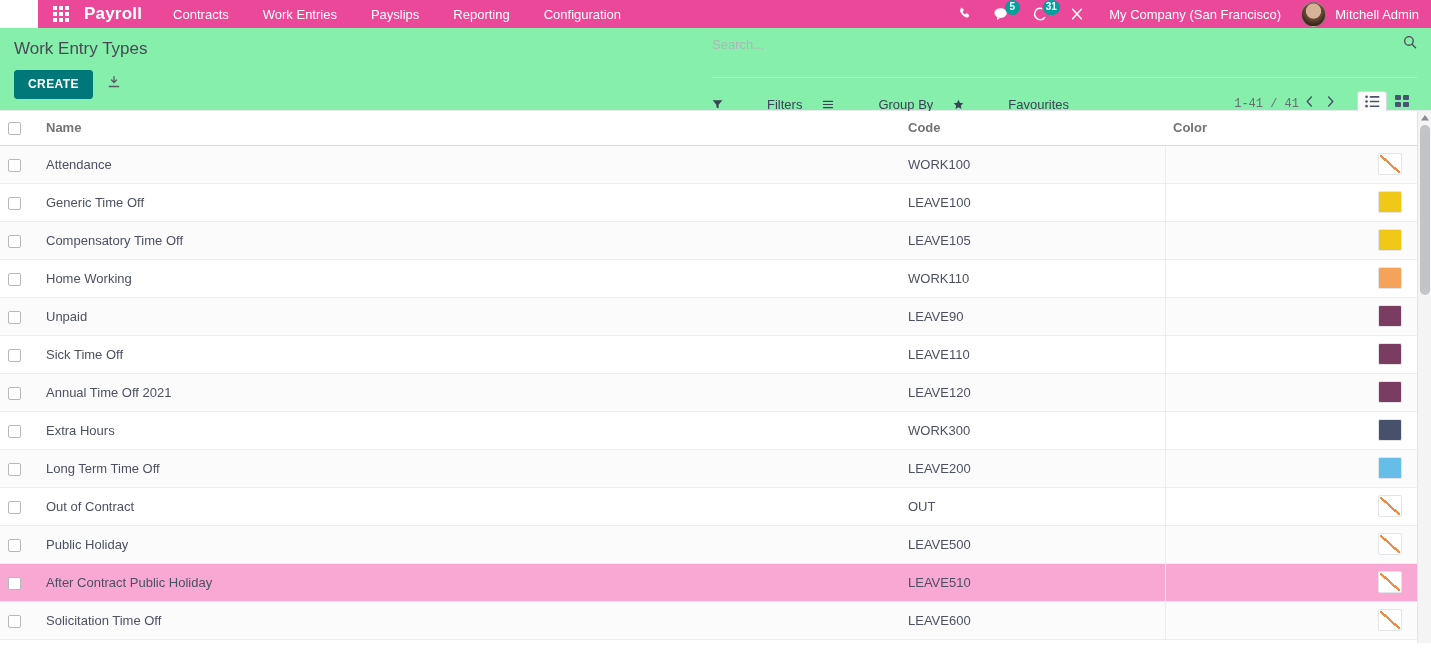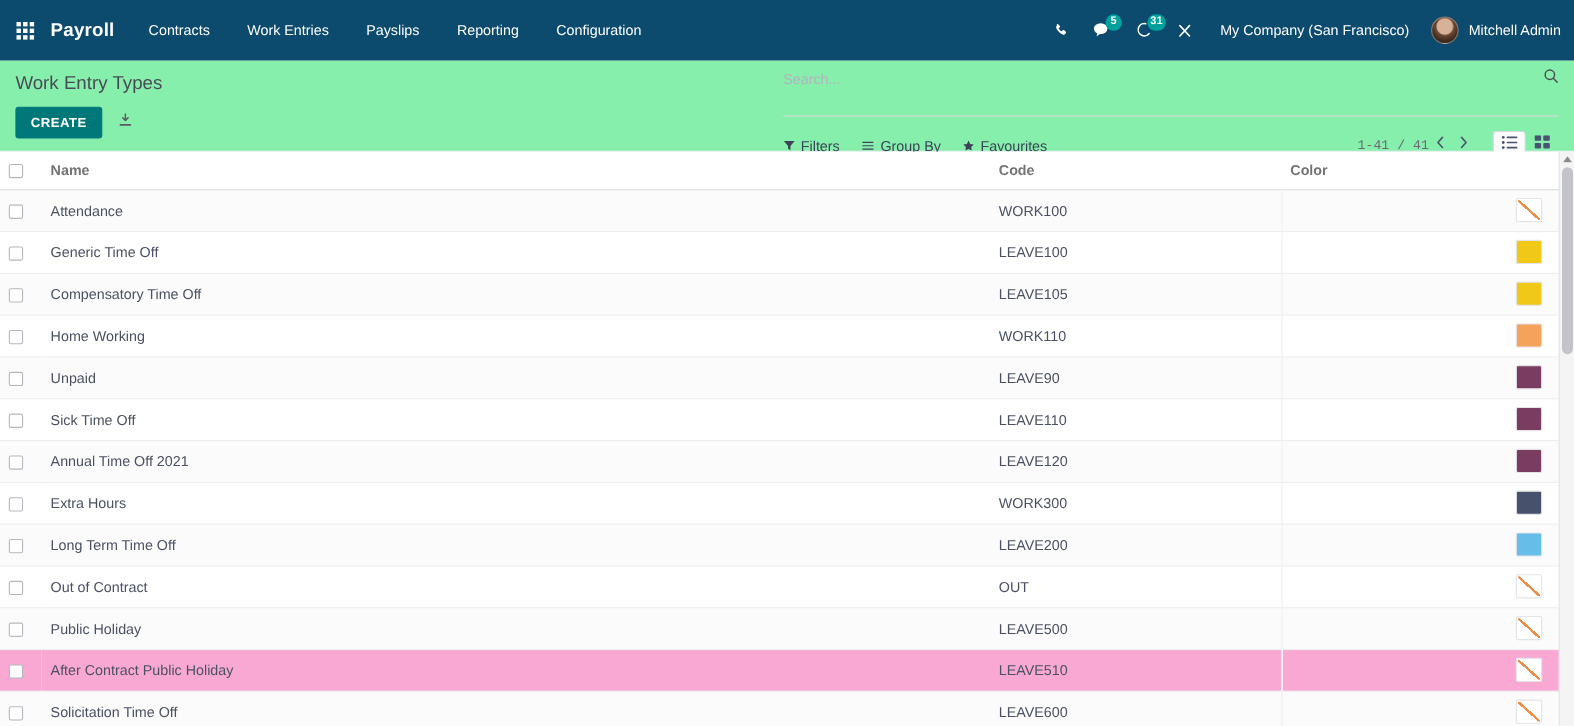--- a/index.html
+++ b/index.html
@@ -6,28 +6,29 @@
   html, body {
     width: 1431px; height: 660px;
     font-family: "Liberation Sans", sans-serif;
     background: #ffffff;
     overflow: hidden;
     color: #4c4c4c;
   }
 
   
   .navbar {
-    height: 55px;
-    background: #0c4a6e;
+    height: 28px;
+    background: #ec4899;
     display: flex;
     align-items: center;
     padding: 0 12px 0 0;
     color: #ffffff;
     position: relative;
     z-index: 20;
+    margin-left: 38px;
   }
   .apps-btn {
     width: 46px; height: 45px;
     display: flex; align-items: center; justify-content: center;
     cursor: pointer;
   }
   .apps-grid {
     display: grid;
     grid-template-columns: repeat(3, 4px);
     grid-template-rows: repeat(3, 4px);
@@ -170,20 +171,21 @@
     display: flex; align-items: center;
     margin-top: 13px;
   }
   .facet-btn {
     display: flex; align-items: center;
     font-size: 13px;
     color: #3c4357;
     margin-right: 20px;
     cursor: pointer;
     white-space: nowrap;
+    gap: 39px;
   }
   .facet-btn .fi { margin-right: 5px; display: flex; }
 
   .pager-group {
     margin-left: auto;
     display: flex; align-items: center; font-family: Liberation Mono, monospace;
   }
   .pager-count { font-size: 12px; color: #6b6b78; white-space: nowrap; }
   .pager-arrow {
     color: #4a5370; cursor: pointer;

